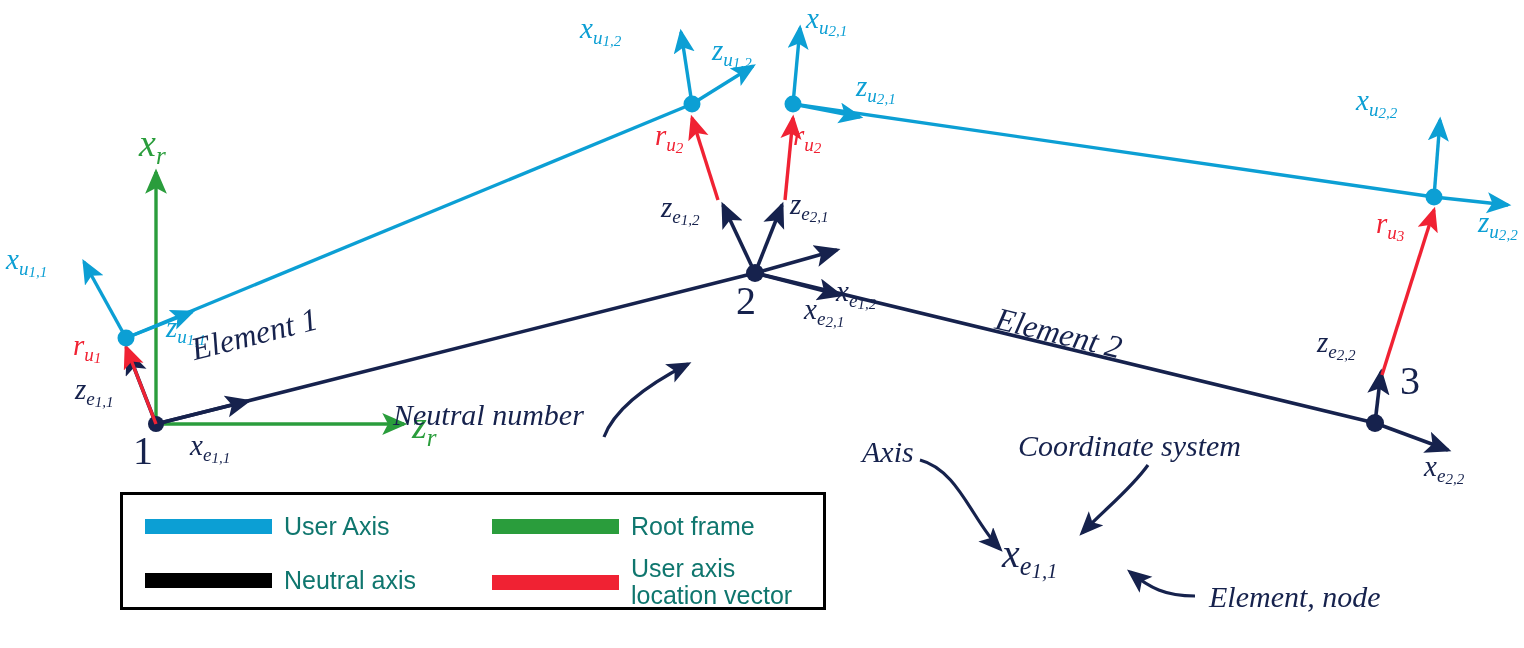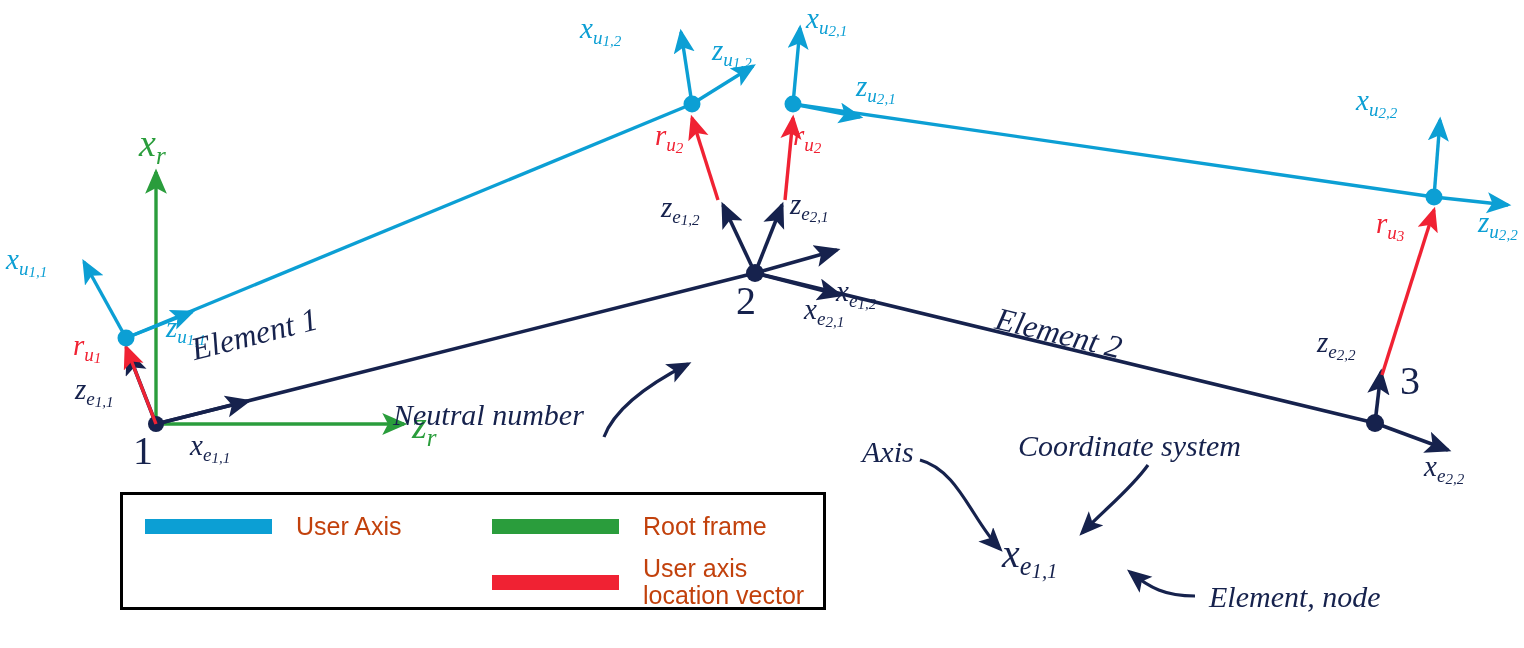--- a/index.html
+++ b/index.html
@@ -14,21 +14,21 @@
   .green{color:#2A9D3C;}
   .navy{color:#16224D;}
   .ax{font-size:29px;}
   .axbig{font-size:38px;}
   .nodenum{font-family:"Liberation Serif",serif;font-style:normal;font-size:40px;color:#16224D;}
   .elem{font-size:32px;}
   .anno{font-size:30px;}
   .legend{position:absolute;left:120px;top:492px;width:706px;height:118px;border:3px solid #000;background:#fff;box-sizing:border-box;}
   .legrow{position:absolute;display:flex;align-items:center;}
   .swatch{width:127px;height:15px;flex:0 0 auto;}
-  .legtext{margin-left:24px;font-family:"Liberation Sans",sans-serif;font-style:normal;font-size:25px;color:#c2410c;line-height:1.08;}
+  .legtext{margin-left:12px;font-family:"Liberation Sans",sans-serif;font-style:normal;font-size:25px;color:#0f766e;line-height:1.08;}
 </style>
 </head>
 <body>
 
 <div id="stage">
 
   <svg id="diagram" viewBox="0 0 1524 648">
     <defs>
       <marker id="arrNavy" markerWidth="8" markerHeight="8" refX="6.2" refY="3.1" orient="auto" markerUnits="strokeWidth">
         <path d="M0,0 L7.2,3.1 L0,6.2 L1.6,3.1 Z" fill="#16224D"></path>
@@ -154,20 +154,24 @@
   <div class="lbl anno navy" style="left:862px;top:437px;">Axis</div>
   <div class="lbl anno navy" style="left:1018px;top:431px;">Coordinate system</div>
   <div class="lbl anno navy" style="left:1209px;top:582px;">Element, node</div>
   <div class="lbl navy" style="left:1002px;top:534px;font-size:40px;"><span>x</span><span class="sub">e</span><span class="sub2">1,1</span></div>
 
   <div class="legend">
     <div class="legrow" style="left:22px;top:18px;">
       <span class="swatch" id="sw0" style="background: rgb(12, 159, 212);"></span>
       <span class="legtext">User Axis</span>
     </div>
+    <div class="legrow" style="left:22px;top:72px;">
+      <span class="swatch" id="sw1" style="background: rgb(0, 0, 0);"></span>
+      <span class="legtext">Neutral axis</span>
+    </div>
     <div class="legrow" style="left:369px;top:18px;">
       <span class="swatch" id="sw2" style="background: rgb(42, 157, 60);"></span>
       <span class="legtext">Root frame</span>
     </div>
     <div class="legrow" style="left:369px;top:60px;">
       <span class="swatch" id="sw3" style="background: rgb(240, 34, 51);"></span>
       <span class="legtext" id="lt3" style="white-space:pre-line;">User axis
 location vector</span>
     </div>
   </div>

